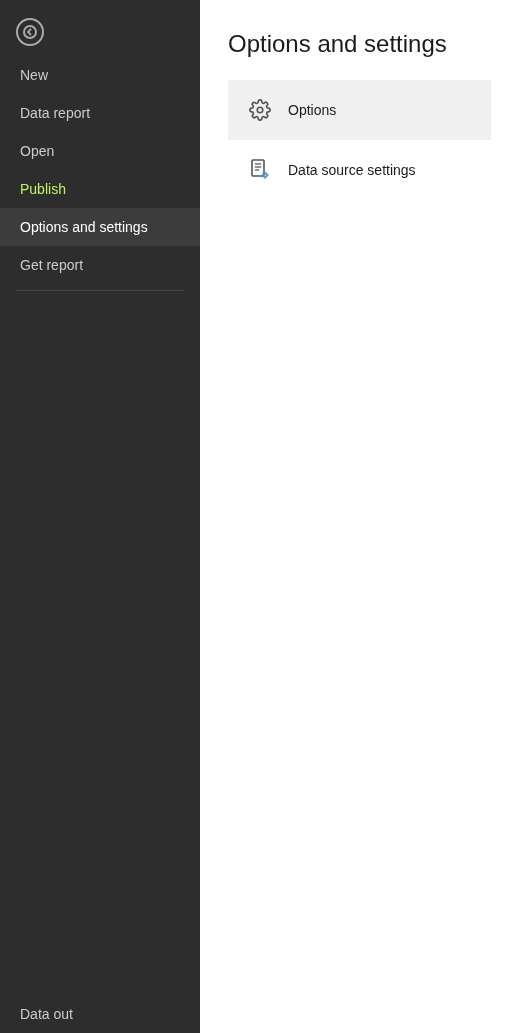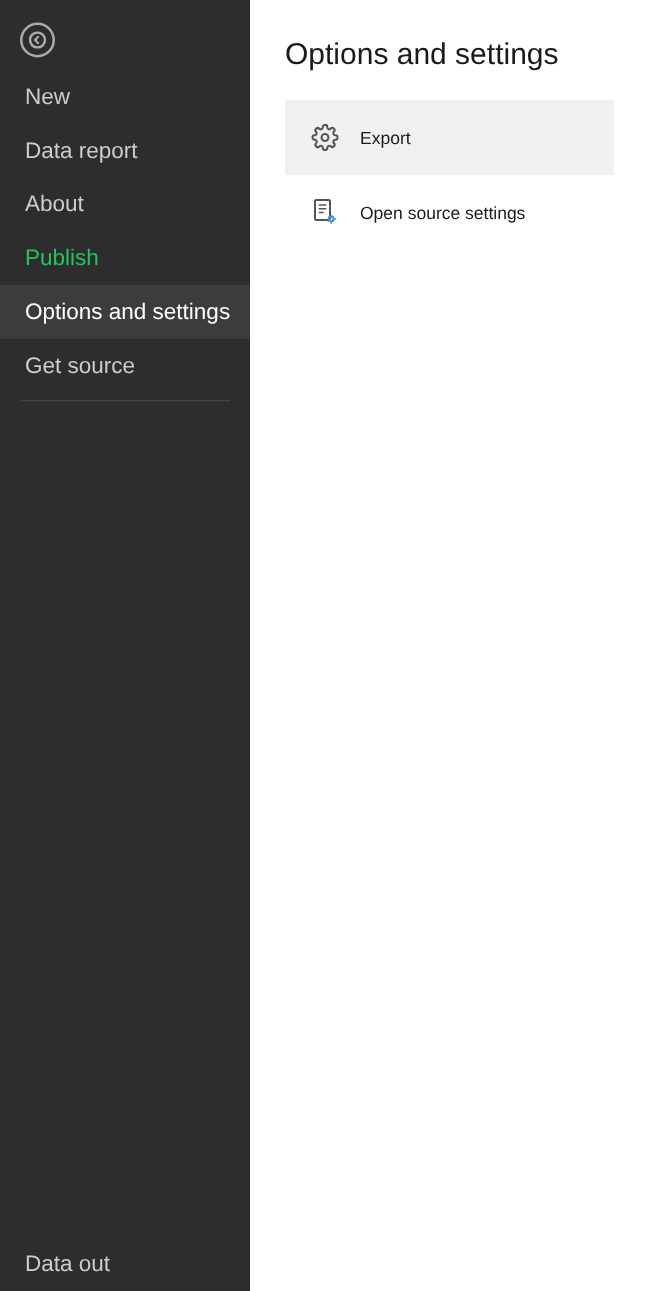--- a/index.html
+++ b/index.html
@@ -43,34 +43,34 @@
 
     .sidebar-nav {
       flex: 1;
       display: flex;
       flex-direction: column;
     }
 
     .sidebar-item {
       padding: 11px 20px;
       color: #cccccc;
-      font-size: 18px;
+      font-size: 14px;
       cursor: pointer;
       display: flex;
       align-items: center;
       white-space: nowrap;
     }
 
     .sidebar-item.active {
       background: #3c3c3c;
       color: #ffffff;
     }
 
     .sidebar-item.dimmed {
-      color: #22c55e;
+      color: #bef264;
     }
 
     .sidebar-divider {
       height: 1px;
       background: #444;
       margin: 6px 16px;
     }
 
     .sidebar-bottom {
       padding-bottom: 0;
@@ -145,30 +145,30 @@
   </div>
 
   <div class="sidebar-nav">
     <div class="sidebar-item">
       <span>New</span>
     </div>
     <div class="sidebar-item">
       <span>Data report</span>
     </div>
     <div class="sidebar-item">
-      <span>About</span>
+      <span>Open</span>
     </div>
     <div class="sidebar-item dimmed">
       <span>Publish</span>
     </div>
     <div class="sidebar-item active">
       <span>Options and settings</span>
     </div>
     <div class="sidebar-item">
-      <span>Get source</span>
+      <span>Get report</span>
     </div>
 
     <div class="sidebar-divider"></div>
   </div>
 
   <div class="sidebar-bottom">
     <div class="sidebar-item">
       <span>Data out</span>
     </div>
   </div>
@@ -177,31 +177,31 @@
 <div class="main-content">
   <h1 class="main-title">Options and settings</h1>
 
   <div class="settings-item highlighted">
     <div class="settings-item-icon">
       <svg class="gear-svg" viewBox="0 0 24 24" fill="none" stroke="#555" stroke-width="1.8" stroke-linecap="round" stroke-linejoin="round">
         <circle cx="12" cy="12" r="3"></circle>
         <path d="M19.4 15a1.65 1.65 0 0 0 .33 1.82l.06.06a2 2 0 0 1-2.83 2.83l-.06-.06a1.65 1.65 0 0 0-1.82-.33 1.65 1.65 0 0 0-1 1.51V21a2 2 0 0 1-4 0v-.09A1.65 1.65 0 0 0 9 19.4a1.65 1.65 0 0 0-1.82.33l-.06.06a2 2 0 0 1-2.83-2.83l.06-.06A1.65 1.65 0 0 0 4.68 15a1.65 1.65 0 0 0-1.51-1H3a2 2 0 0 1 0-4h.09A1.65 1.65 0 0 0 4.6 9a1.65 1.65 0 0 0-.33-1.82l-.06-.06a2 2 0 0 1 2.83-2.83l.06.06A1.65 1.65 0 0 0 9 4.68a1.65 1.65 0 0 0 1-1.51V3a2 2 0 0 1 4 0v.09a1.65 1.65 0 0 0 1 1.51 1.65 1.65 0 0 0 1.82-.33l.06-.06a2 2 0 0 1 2.83 2.83l-.06.06A1.65 1.65 0 0 0 19.4 9a1.65 1.65 0 0 0 1.51 1H21a2 2 0 0 1 0 4h-.09a1.65 1.65 0 0 0-1.51 1z"></path>
       </svg>
     </div>
-    <span class="settings-item-label">Export</span>
+    <span class="settings-item-label">Options</span>
   </div>
 
   <div class="settings-item">
     <div class="settings-item-icon">
       <svg width="22" height="22" viewBox="0 0 22 22" fill="none">
 
         <rect x="3" y="1" width="12" height="16" rx="1" ry="1" stroke="#555" stroke-width="1.6" fill="none"></rect>
         <line x1="6" y1="5" x2="12" y2="5" stroke="#555" stroke-width="1.3"></line>
         <line x1="6" y1="8" x2="12" y2="8" stroke="#555" stroke-width="1.3"></line>
         <line x1="6" y1="11" x2="10" y2="11" stroke="#555" stroke-width="1.3"></line>
 
         <circle cx="16" cy="16" r="2" stroke="#4a8fd4" stroke-width="1.4" fill="none"></circle>
         <path d="M16 13.5v1M16 18.5v1M13.5 16h1M18.5 16h1M14.3 14.3l.7.7M17 17l.7.7M17 14.3l-.7.7M14.3 17l-.7.7" stroke="#4a8fd4" stroke-width="1.2" stroke-linecap="round"></path>
       </svg>
     </div>
-    <span class="settings-item-label">Open source settings</span>
+    <span class="settings-item-label">Data source settings</span>
   </div>
 </div>
 
 </body></html>

